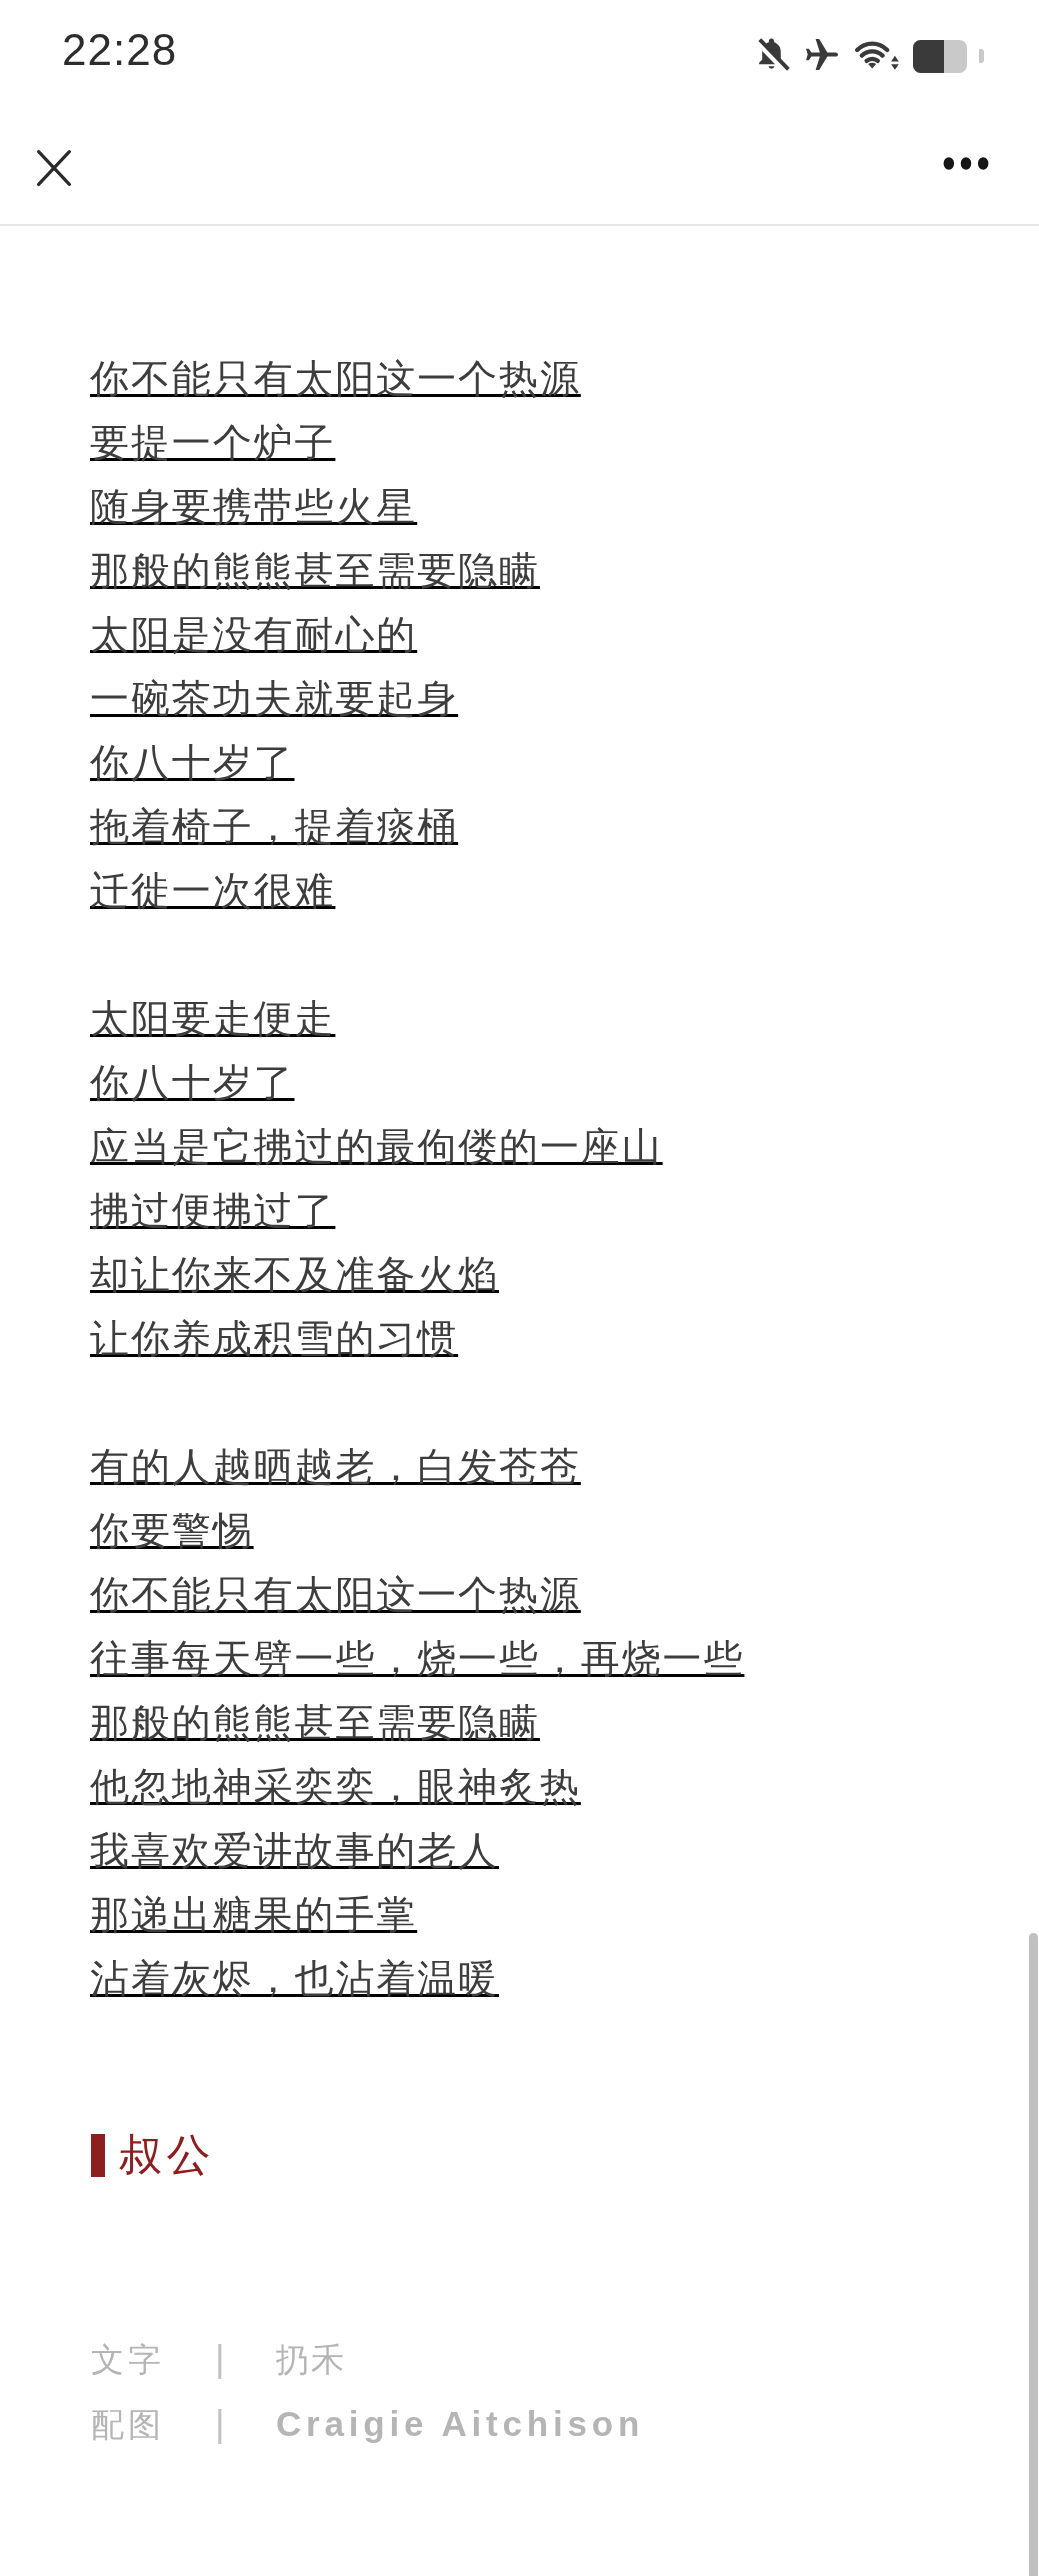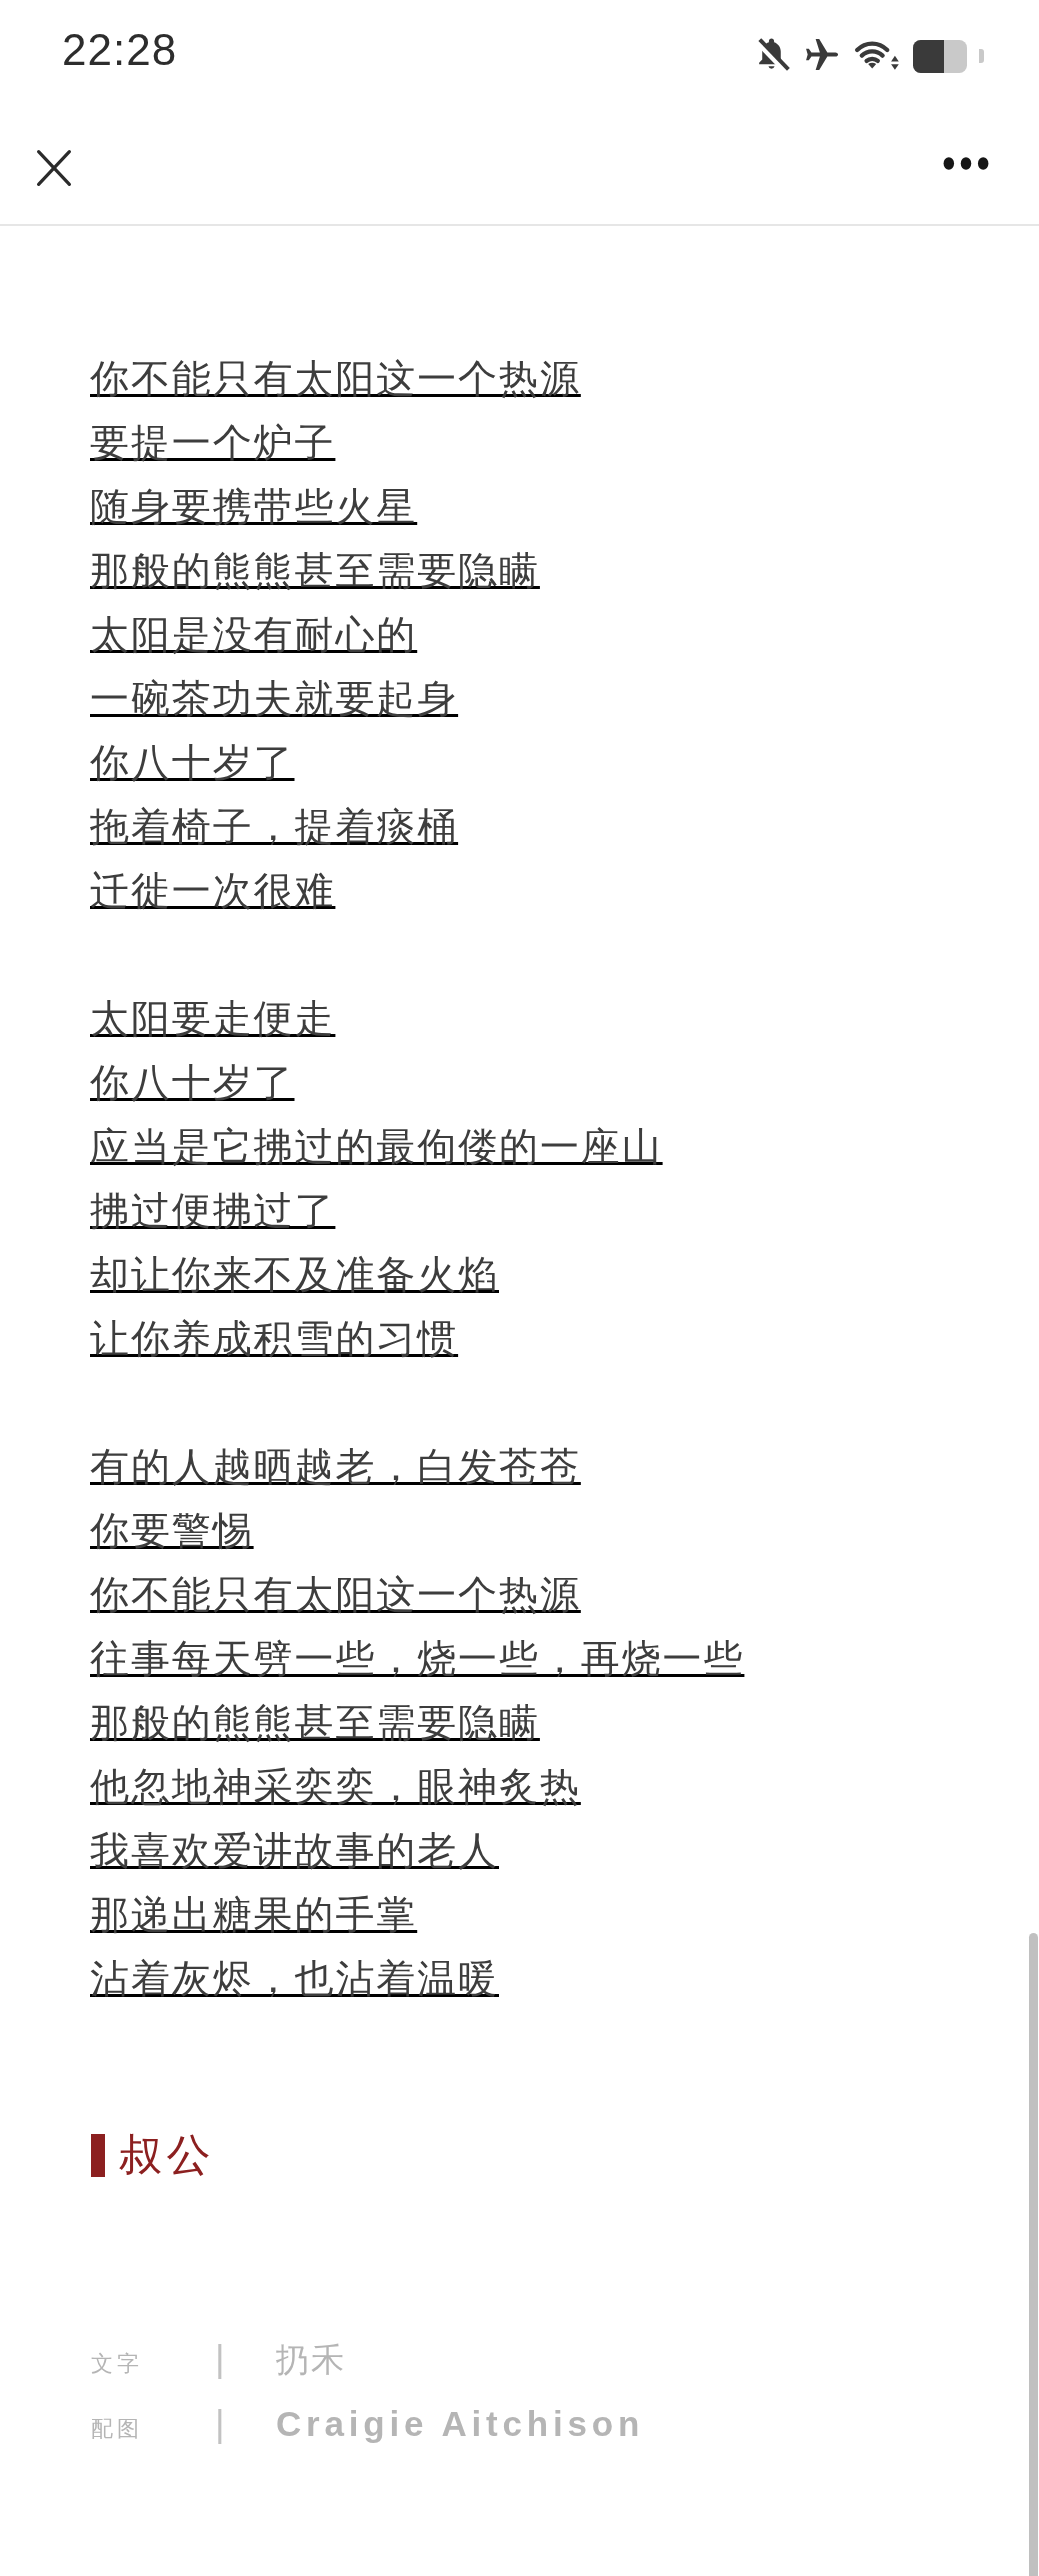--- a/index.html
+++ b/index.html
@@ -51,21 +51,21 @@
   .title-row { position: absolute; left: 91px; top: 2131px;
     display: flex; align-items: center; height: 48px; }
   .accent-bar { width: 13.5px; height: 43px; background: var(--accent, #8c2020); }
   .title-text { margin-left: 14px; font-size: 44px; letter-spacing: 3.9px;
     color: var(--accent, #8c2020); font-weight: 500; }
 
   
   .credits { position: absolute; left: 91px; top: 2326px; }
   .credit-row { height: 65px; line-height: 65px; white-space: nowrap;
     color: var(--credits-gray, #b5b5b5); }
-  .credit-label { display: inline-block; width: 124px; font-size: 22px; letter-spacing: 3.9px; }
+  .credit-label { display: inline-block; width: 124px; font-size: 33px; letter-spacing: 3.9px; }
   .credit-sep { display: inline-block; width: 61px; font-size: 37px; font-weight: 300;
     color: #c2c2c2; }
   .credit-value { font-size: 33px; letter-spacing: 1.9px; }
   .credit-value.latin { font-size: 35px; font-weight: 700; letter-spacing: 4.8px; }
 
   
   .scrollbar-thumb { position: absolute; right: 1.9px; top: 1933px; width: 9.6px;
     height: 643px; background: var(--scrollbar, #c0c0c0); border-radius: 4.8px 4.8px 0 0; }
 </style>
 </head>

